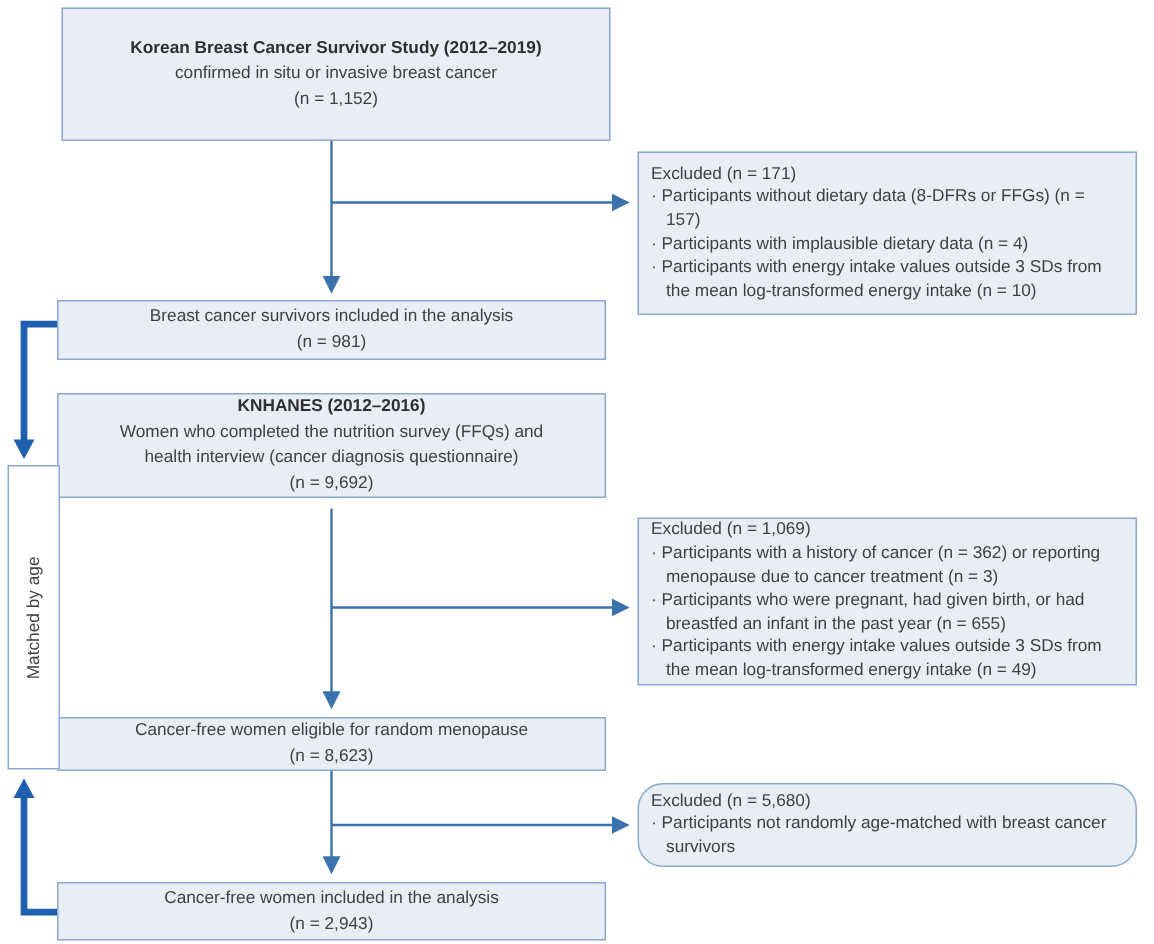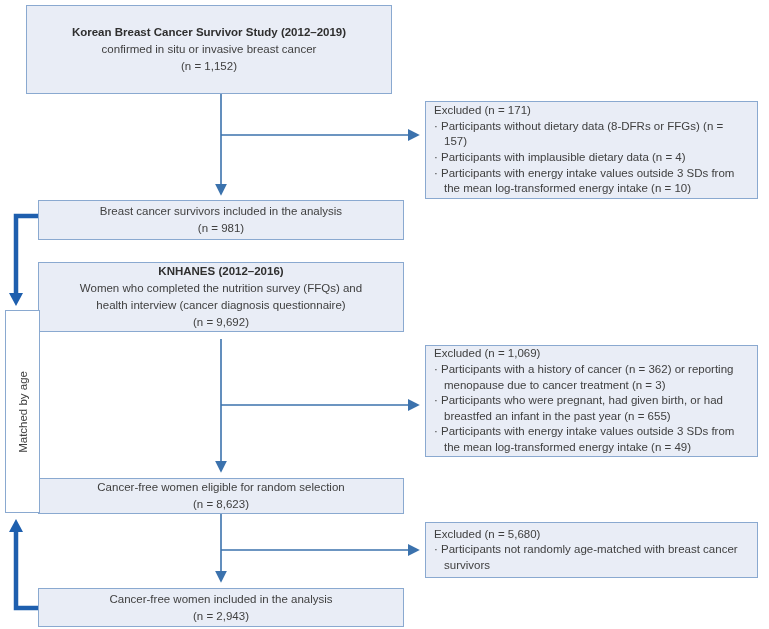--- a/index.html
+++ b/index.html
@@ -21,28 +21,28 @@
   .matched-box{
     position:absolute;box-sizing:border-box;background:#ffffff;
     border:1.5px solid #8aa9d0;display:flex;align-items:center;justify-content:center;
   }
   .vertical-text{
     writing-mode:vertical-rl;transform:rotate(180deg);
     white-space:nowrap;color:#404040;font-size:11.5px;
   }
   svg.arrows{position:absolute;left:0;top:0;pointer-events:none;}
   
-  #box-kbcss{left:26px;top:5px;width:366px;height:89px;}
+  #box-kbcss{left:41px;top:5px;width:366px;height:89px;}
   #box-survivors{left:38px;top:200px;width:366px;height:40px;}
   #box-knhanes{left:38px;top:262px;width:366px;height:70px;}
   #box-eligible{left:38px;top:478px;width:366px;height:36px;}
   #box-included{left:38px;top:588px;width:366px;height:39px;text-align:center;}
-  #box-excl1{left:425px;top:101px;width:333px;height:98px;justify-content:center;}
+  #box-excl1{left:425px;top:101px;width:333px;height:109px;justify-content:center;}
   #box-excl2{left:425px;top:345px;width:333px;height:112px;}
-  #box-excl3{left:425px;top:522px;width:333px;height:56px;}
+  #box-excl3{left:425px;top:522px;width:333px;height:56px;border-radius:17px;}
   #box-matched{left:5px;top:310px;width:35px;height:203px;}
 </style>
 </head>
 <body>
 
 <div class="canvas">
 
   <svg class="arrows" width="769" height="629" viewBox="0 0 769 629">
     <defs>
       <marker id="ah" viewBox="0 0 10 10" refX="8.5" refY="5" markerWidth="7.5" markerHeight="7.5" orient="auto-start-reverse">
@@ -81,21 +81,21 @@
   </div>
 
   <div class="box centered" id="box-knhanes">
     <div class="box-title">KNHANES (2012–2016)</div>
     <div>Women who completed the nutrition survey (FFQs) and</div>
     <div>health interview (cancer diagnosis questionnaire)</div>
     <div>(n = 9,692)</div>
   </div>
 
   <div class="box centered" id="box-eligible">
-    <div>Cancer-free women eligible for random selection</div>
+    <div>Cancer-free women eligible for random menopause</div>
     <div>(n = 8,623)</div>
   </div>
 
   <div class="box centered" id="box-included">
     <div>Cancer-free women included in the analysis</div>
     <div>(n = 2,943)</div>
   </div>
 
   <div class="box excluded" id="box-excl1">
     <div>Excluded (n = 171)</div>

